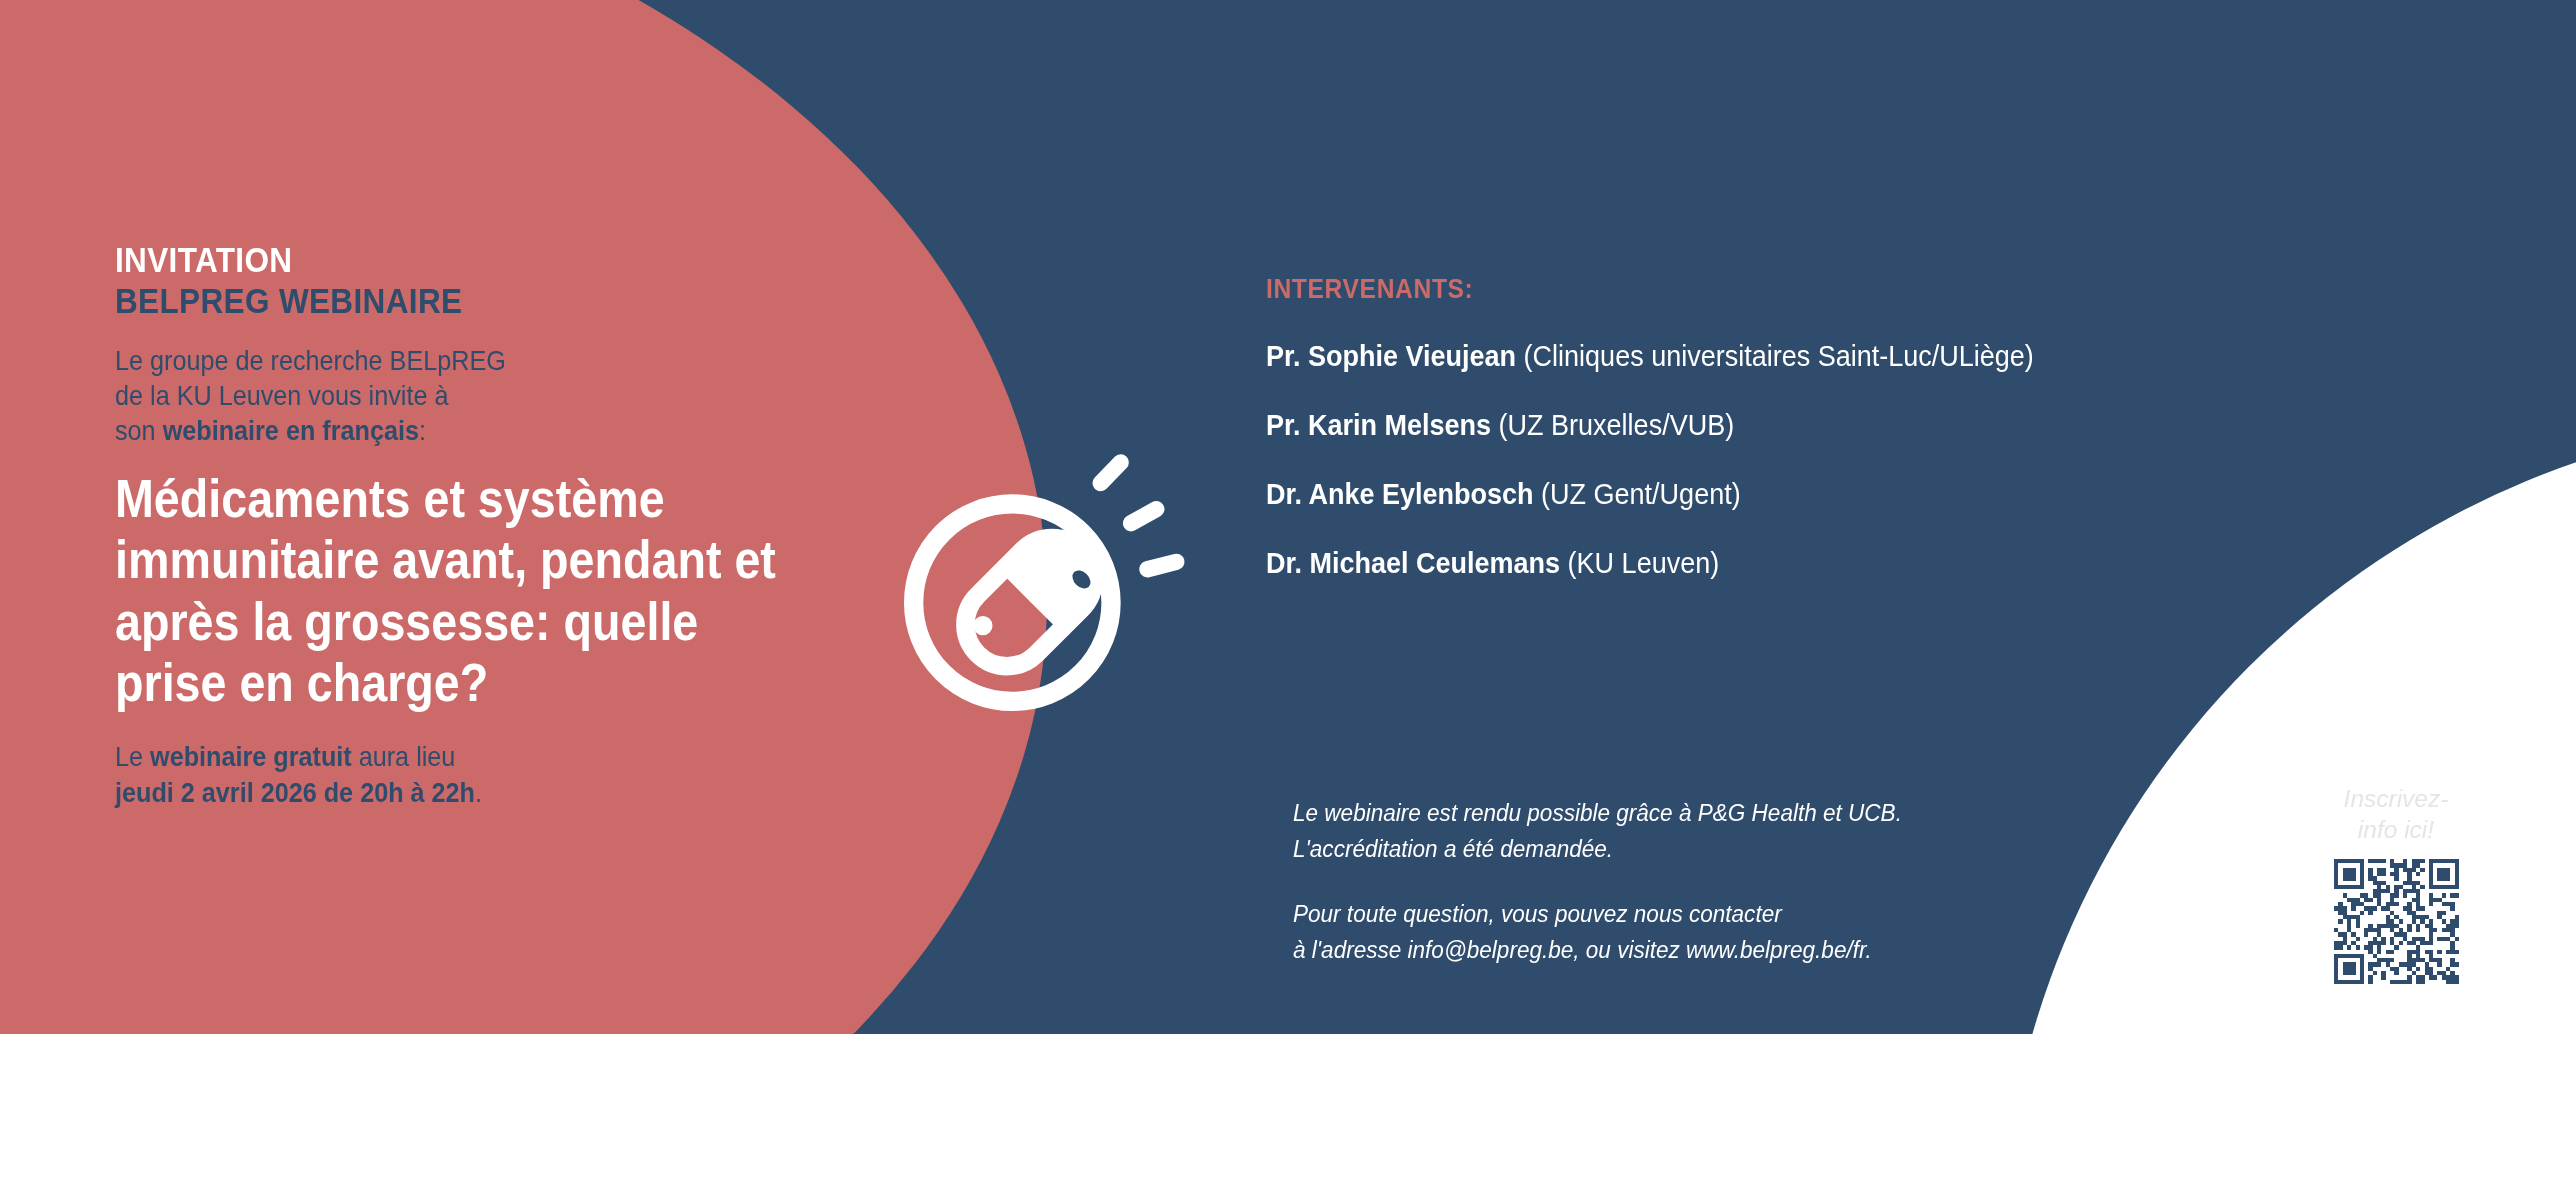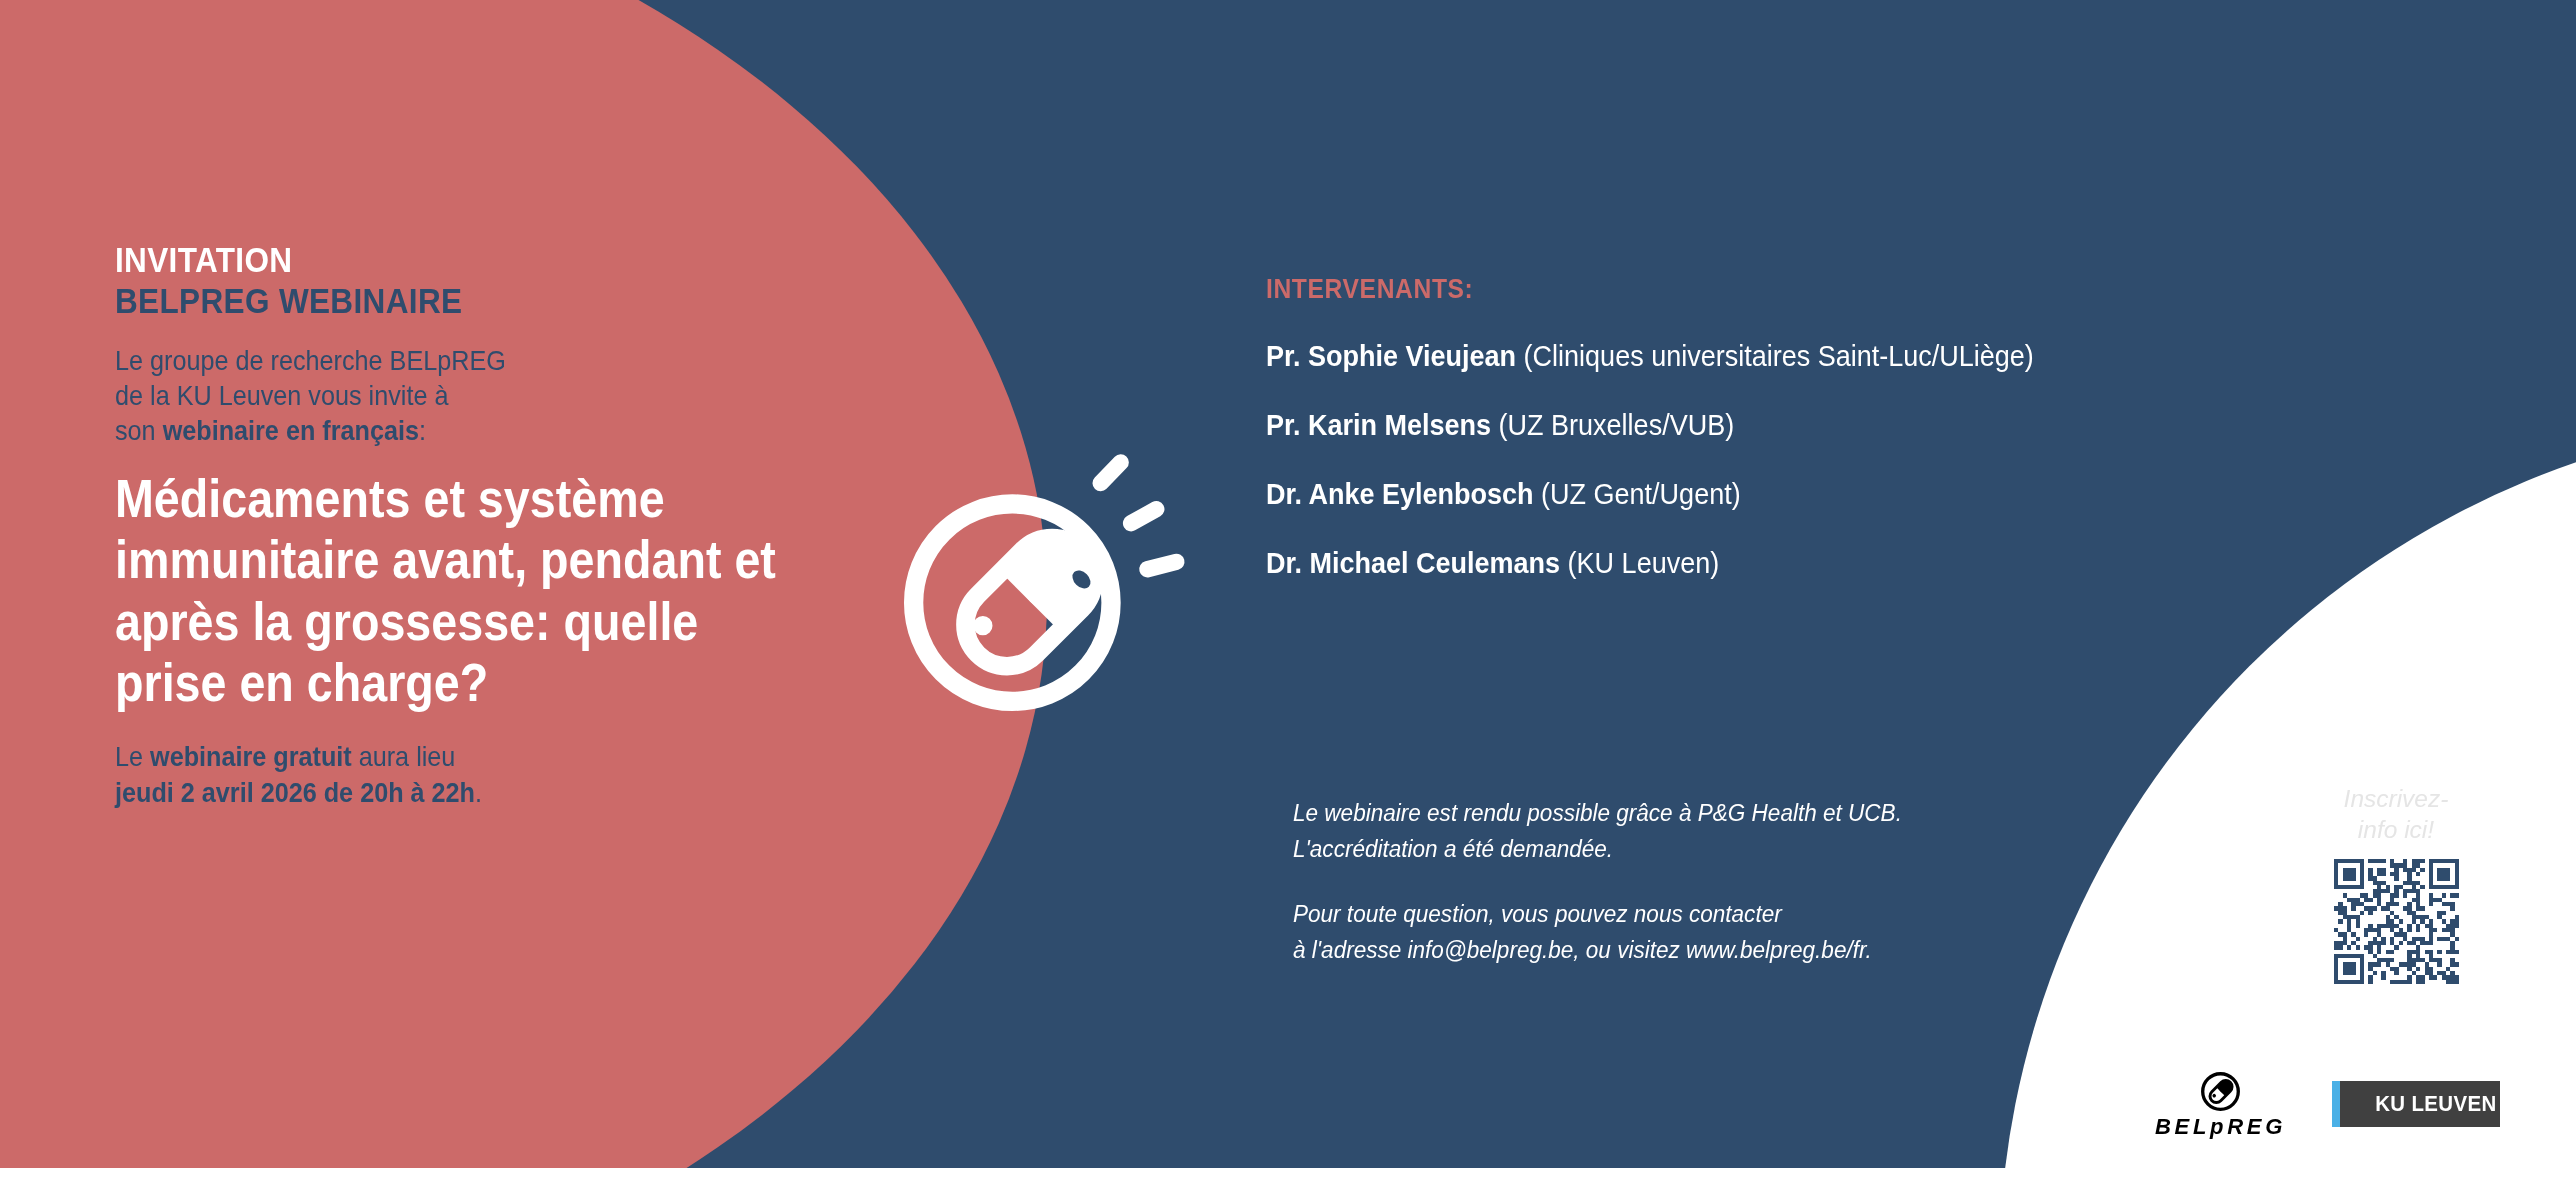--- a/index.html
+++ b/index.html
@@ -1,21 +1,21 @@
 <!DOCTYPE html>
 <html style="font-size:12px"><head>
 <meta charset="utf-8">
 <style>
   html,body{margin:0;padding:0;background:#fff;}
   body{font-family:"Liberation Sans","DejaVu Sans",sans-serif;}
 
   #banner{
     position:relative;
     width:2576px;
-    height:1168px;
+    height:1034px;
     overflow:hidden;
     background:#2f4c6d;
   }
 
   
   .coral-blob{
     position:absolute;
     left:-1204px;
     top:-178px;
     width:2251px;

